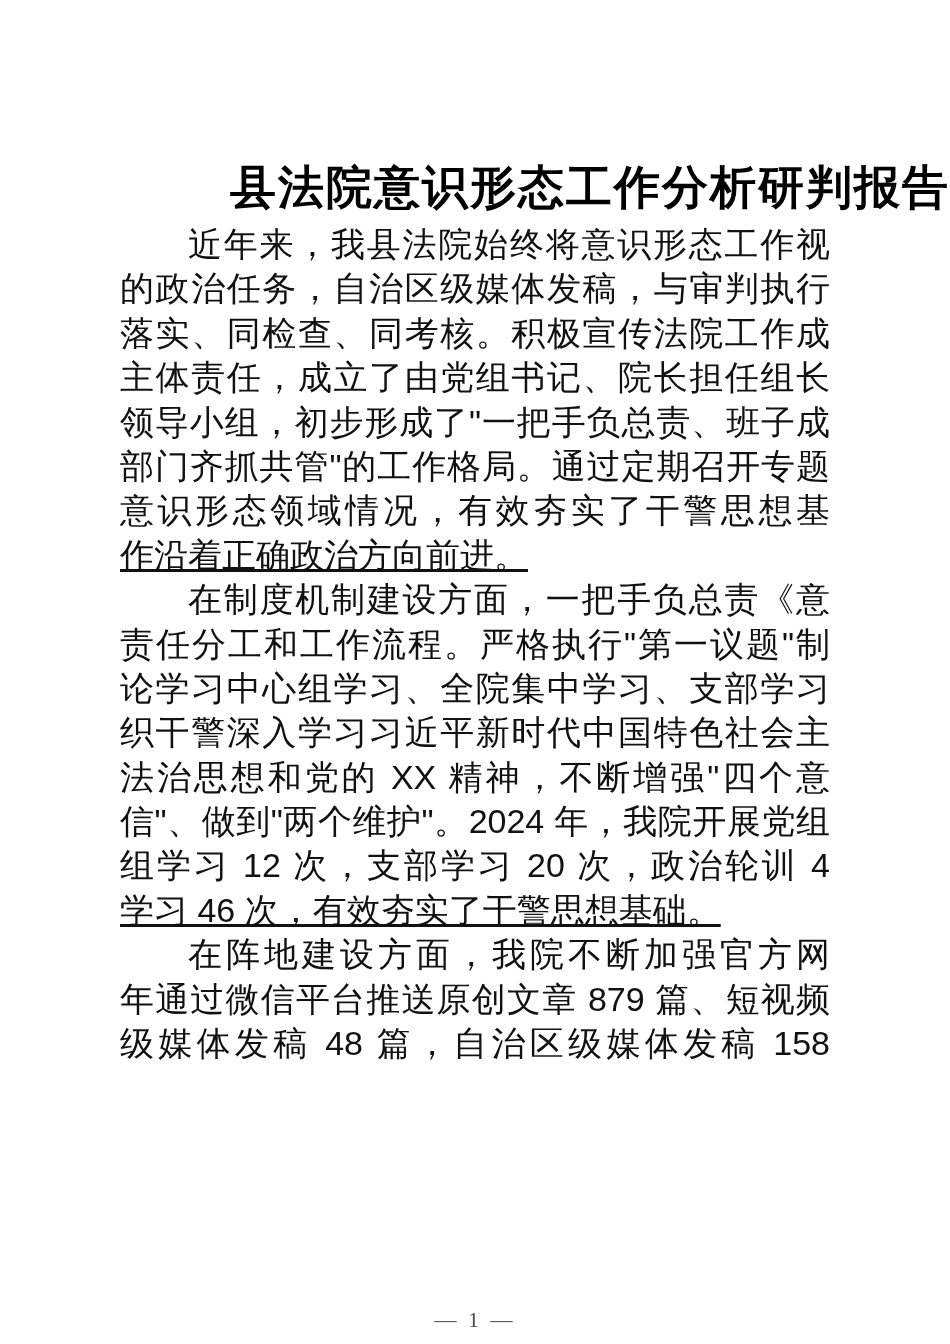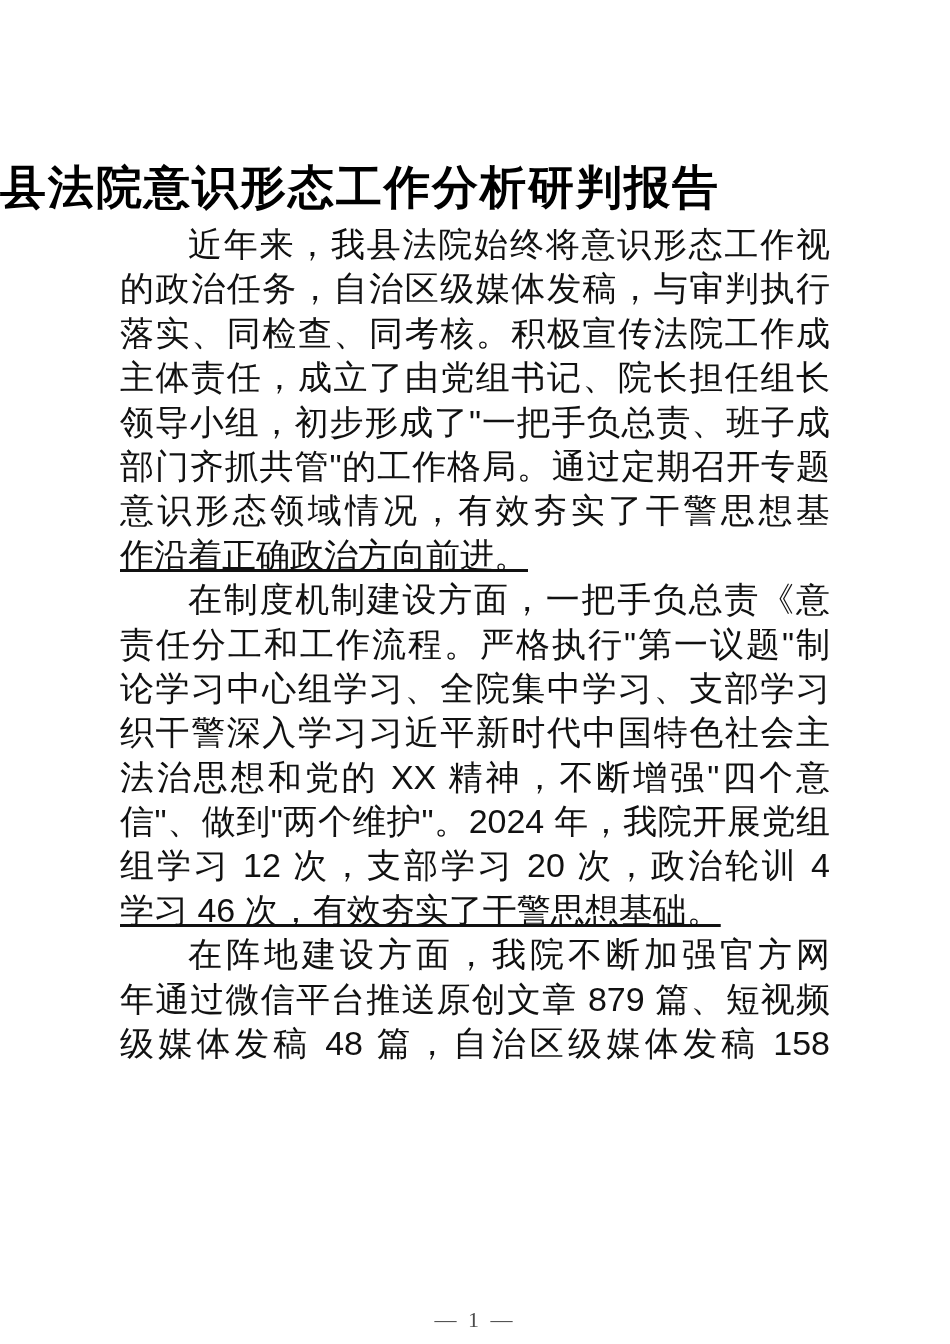--- a/index.html
+++ b/index.html
@@ -10,21 +10,21 @@
     margin: 0 auto;
     background: #ffffff;
     overflow: hidden;
   }
   .doc-title {
     position: absolute;
     top: 156px;
     left: 0;
     width: 100%;
     margin: 0;
-    text-align: left;
+    text-align: right;
     font-family: "Liberation Serif", "DejaVu Serif", serif;
     font-weight: bold;
     font-size: 46px;
     line-height: 64px;
     letter-spacing: 2px;
     color: #000000;
   }
   .doc-body {
     position: absolute;
     top: 222px;

